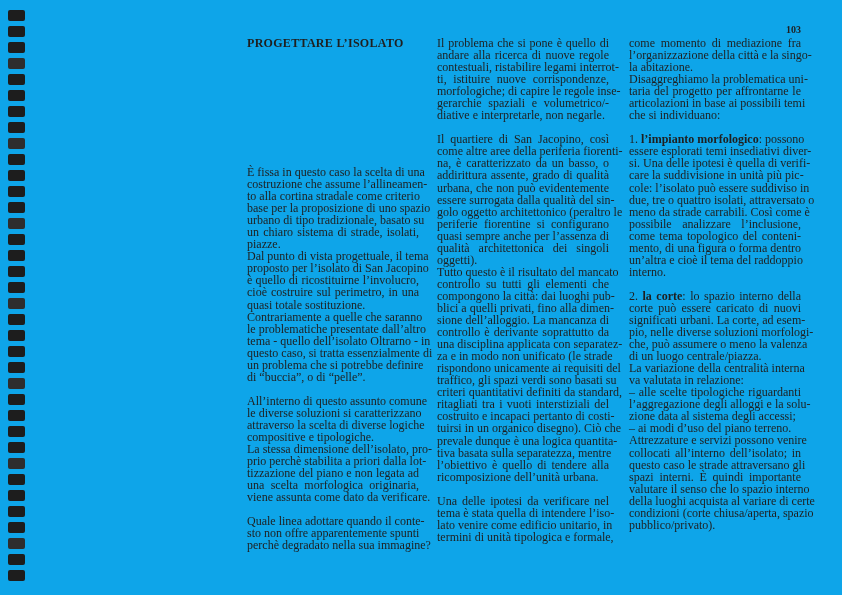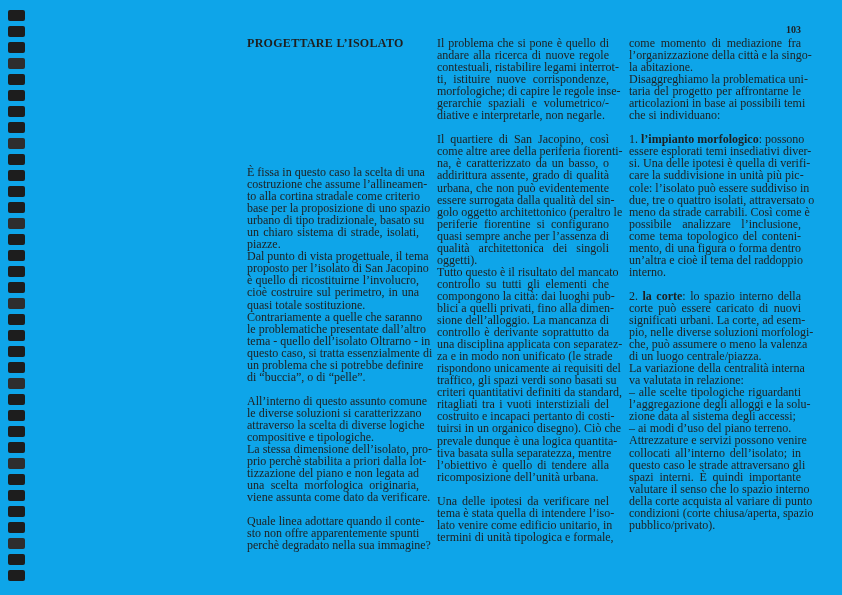--- a/index.html
+++ b/index.html
@@ -215,18 +215,18 @@
       </div>
       <div class="para">
         <div class="line">– ai modi d’uso del piano terreno.</div>
       </div>
       <div class="para">
         <div class="line just">Attrezzature e servizi possono venire</div>
         <div class="line just">collocati all’interno dell’isolato; in</div>
         <div class="line just">questo caso le strade attraversano gli</div>
         <div class="line just">spazi interni. È quindi importante</div>
         <div class="line just">valutare il senso che lo spazio interno</div>
-        <div class="line just">della corte acquista al variare di punto</div>
+        <div class="line just">della luoghi acquista al variare di certe</div>
         <div class="line just">condizioni (corte chiusa/aperta, spazio</div>
         <div class="line">pubblico/privato).</div>
       </div>
     </div>
 </div>
 
 </body></html>

